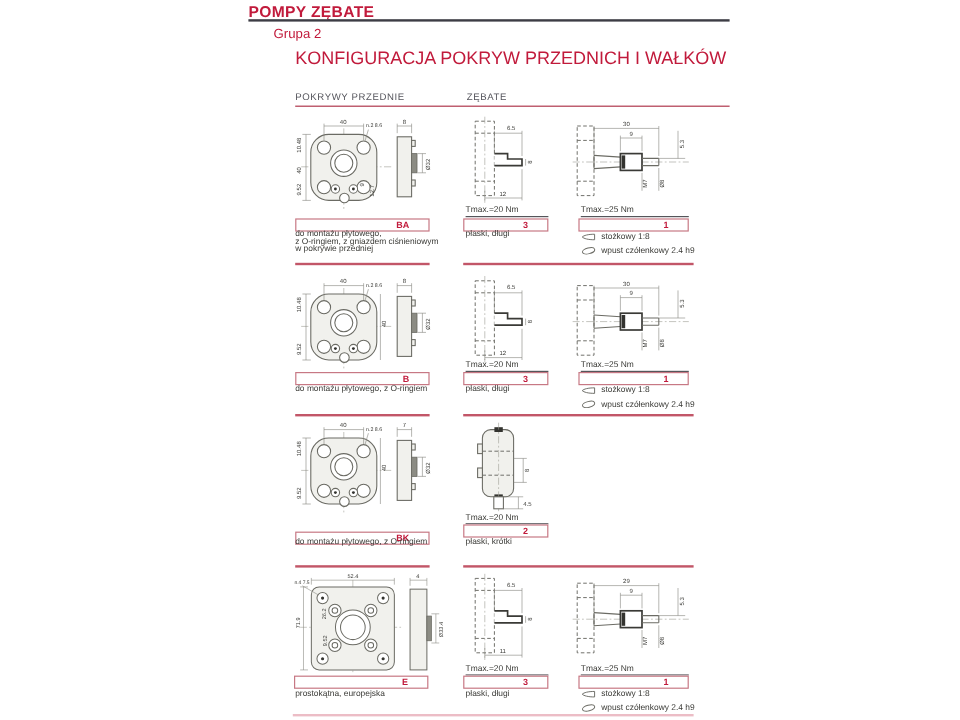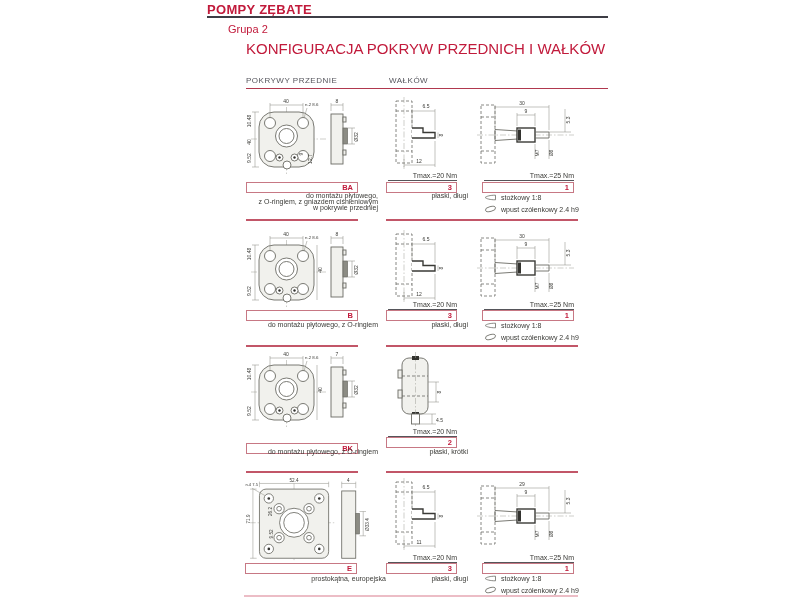--- a/index.html
+++ b/index.html
@@ -1,30 +1,30 @@
 <!DOCTYPE html>
 <html><head>
 <meta charset="utf-8">
 <title>Pompy Zębate</title>
 <style>
   html,body{margin:0;padding:0;background:#fff;}
   #page{position:relative;width:800px;height:600px;background:#fff;overflow:hidden;
         font-family:"Liberation Sans",sans-serif;color:#3A3A36;}
-  .abs{position:absolute;text-align:right;}
+  .abs{position:absolute;}
   .title{font-size:13px;font-weight:bold;color:#C11A3B;letter-spacing:.3px;}
   .rule-dark{background:#3D3D45;height:2px;}
   .grupa{font-size:11px;color:#C11A3B;}
   .subtitle{font-size:15px;color:#C11A3B;}
   .colhead{font-size:8px;font-weight:normal;color:#55555C;letter-spacing:.5px;}
   .redline{background:#B0384E;height:1px;}
   .sep{background:#C25668;height:2px;}
   .sep-faint{background:#ECBDC6;height:2px;}
   .codebox{box-sizing:border-box;height:11px;border:1px solid #C77884;background:#fff;
            color:#C11A3B;font-weight:bold;font-size:7.5px;line-height:9px;text-align:right;
-           padding-right:4px;}
+           padding-right:16px;}
   .tmax{font-size:7px;color:#3A3A36;border-bottom:1px solid #55555A;padding-bottom:1px;}
   .desc{font-size:7px;line-height:6.2px;color:#3A3A36;white-space:pre-line;}
   .feat{display:flex;align-items:center;gap:4px;font-size:7px;color:#3A3A36;}
   .drw{position:absolute;}
   .drw .p{fill:#F1F1ED;stroke:#6B6B64;stroke-width:.9;}
   .drw .w{fill:#fff;stroke:#6B6B64;stroke-width:.9;}
   .drw .n{fill:none;stroke:#6B6B64;stroke-width:.9;}
   .drw .d{fill:none;stroke:#6B6B64;stroke-width:.8;stroke-dasharray:3 2;}
   .drw .c{fill:none;stroke:#9C9C94;stroke-width:.5;stroke-dasharray:6 2 1.5 2;}
   .drw .dim{fill:none;stroke:#85857D;stroke-width:.5;}
@@ -39,21 +39,21 @@
 <body>
 
 <div id="page">
 
   <div class="abs title" style="left:207px;top:2px;">POMPY ZĘBATE</div>
   <div class="abs rule-dark" style="left:207px;top:16px;width:401px;"></div>
   <div class="abs grupa" style="left:228px;top:23px;">Grupa 2</div>
   <div class="abs subtitle" style="left:246px;top:40px;">KONFIGURACJA POKRYW PRZEDNICH I WAŁKÓW</div>
 
   <div class="abs colhead" style="left:246px;top:76px;">POKRYWY PRZEDNIE</div>
-  <div class="abs colhead" style="left:389px;top:76px;">WAŁKÓW</div>
+  <div class="abs colhead" style="left:389px;top:76px;">ZĘBATE</div>
   <div class="abs redline" style="left:246px;top:88px;width:362px;"></div>
 
   <svg class="drw" style="left:246px;top:97px;" width="118" height="82" viewBox="0 0 118 82">
     <line class="c" x1="40.5" y1="10" x2="40.5" y2="78"></line>
       <line class="c" x1="5" y1="42" x2="80" y2="42"></line>
     <rect class="p" x="13" y="15" width="55" height="55" rx="15"></rect>
     <circle class="w" cx="24" cy="26" r="5.5"></circle>
       <circle class="w" cx="57" cy="26" r="5.5"></circle>
     <circle class="w" cx="24" cy="59" r="5.5"></circle>
       <circle class="w" cx="57" cy="59" r="5.5"></circle>

